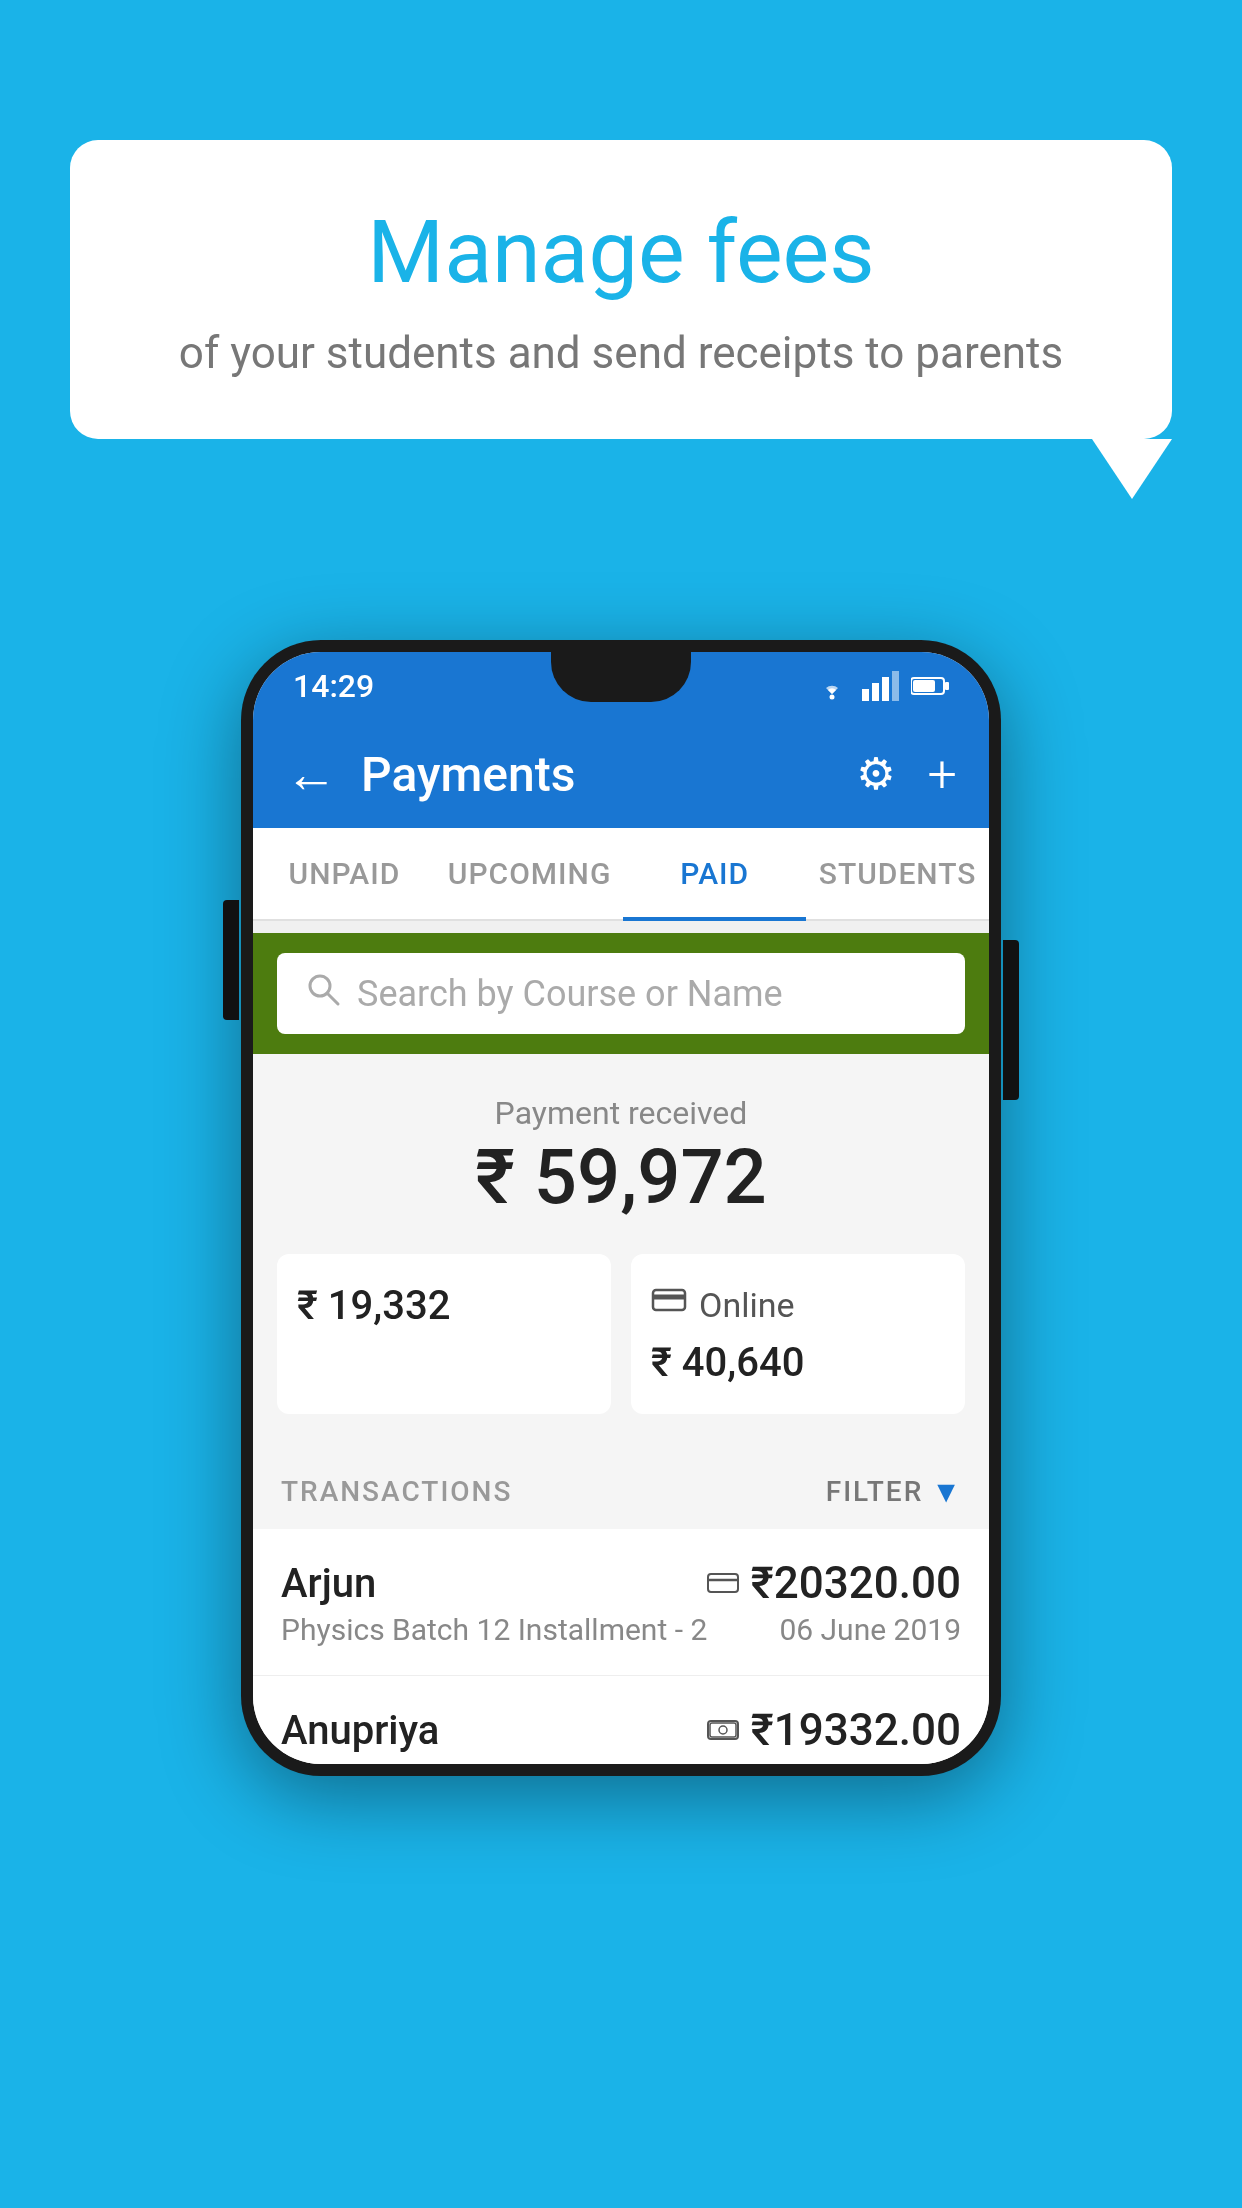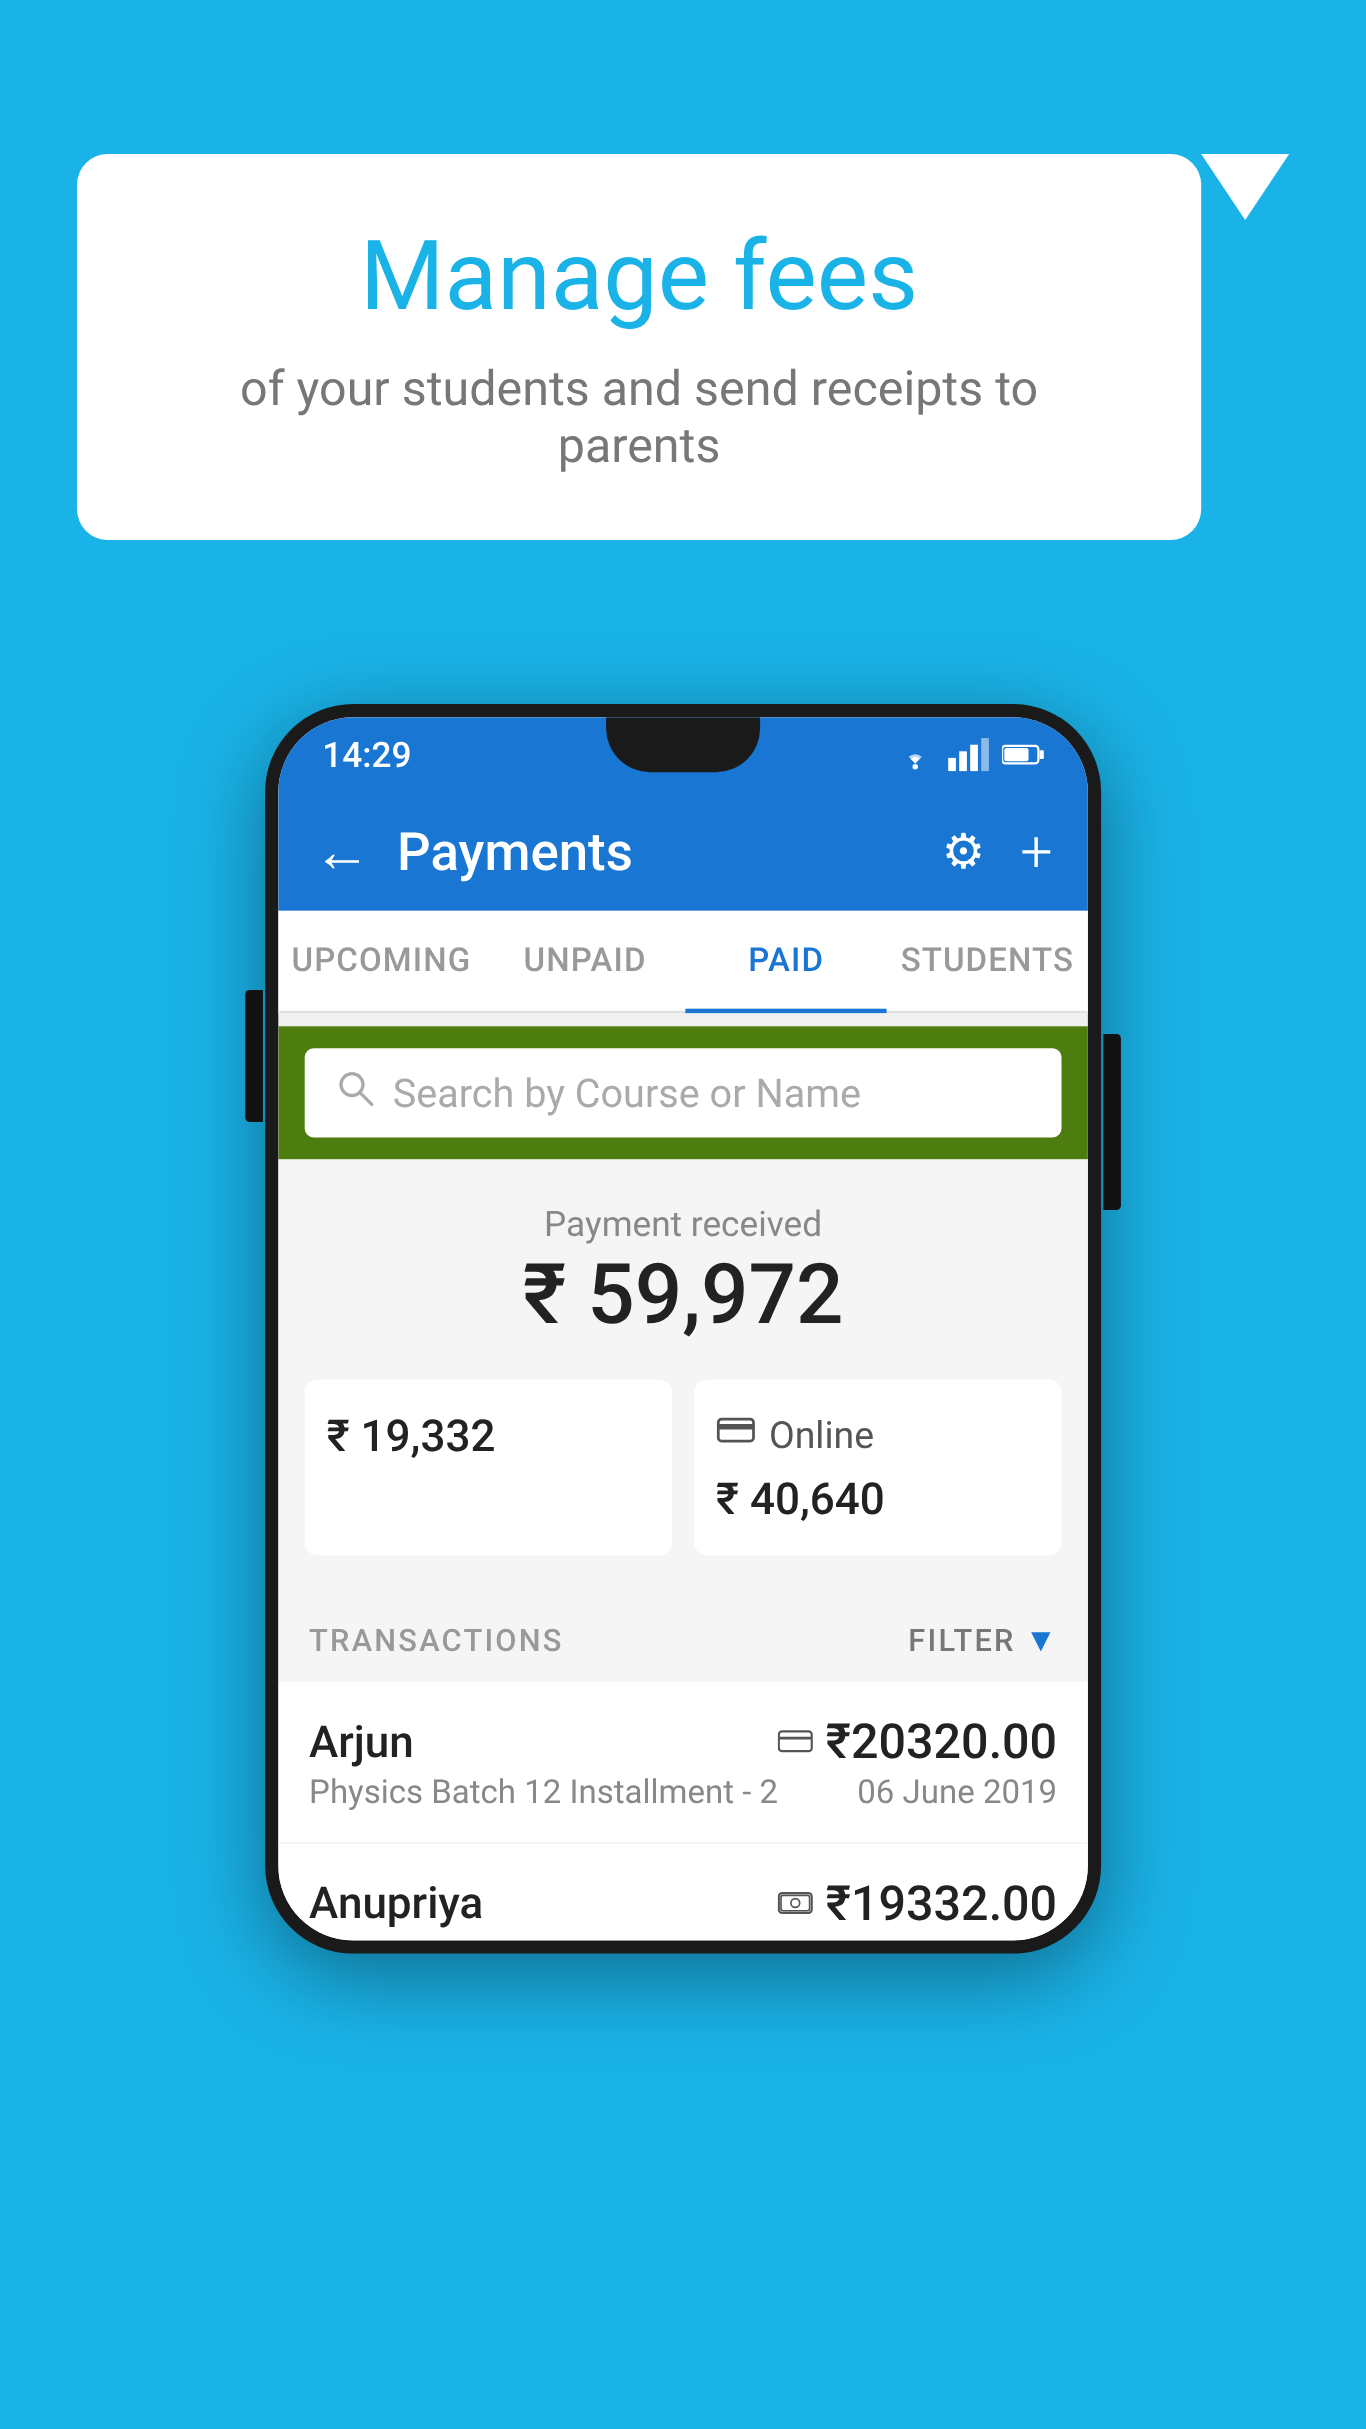--- a/index.html
+++ b/index.html
@@ -13,22 +13,22 @@
       position: relative;
     }
 
     
     .speech-bubble-container {
       position: absolute;
       top: 140px;
       left: 70px;
       right: 70px;
       display: flex;
-      flex-direction: row;
-      align-items: flex-start;
+      flex-direction: column;
+      align-items: flex-end;
     }
 
     .speech-bubble {
       background: white;
       border-radius: 28px;
       padding: 60px 80px;
       text-align: center;
       width: 100%;
       position: relative;
     }
@@ -445,22 +445,22 @@
         <div class="app-bar">
           <span class="app-bar-back">←</span>
           <span class="app-bar-title">Payments</span>
           <div class="app-bar-actions">
             <span class="app-bar-icon">⚙</span>
             <span class="app-bar-icon" style="font-size:52px; font-weight:300;">+</span>
           </div>
         </div>
 
         <div class="tabs-container">
+          <div class="tab">UNPAID</div>
           <div class="tab">UPCOMING</div>
-          <div class="tab">UNPAID</div>
           <div class="tab active">PAID</div>
           <div class="tab">STUDENTS</div>
         </div>
 
         <div class="search-container">
           <div class="search-bar">
             <span class="search-icon">
               <svg width="36" height="36" viewBox="0 0 36 36" fill="none">
                 <circle cx="15" cy="15" r="10" stroke="#aaa" stroke-width="3"></circle>
                 <line x1="22" y1="22" x2="33" y2="33" stroke="#aaa" stroke-width="3" stroke-linecap="round"></line>

